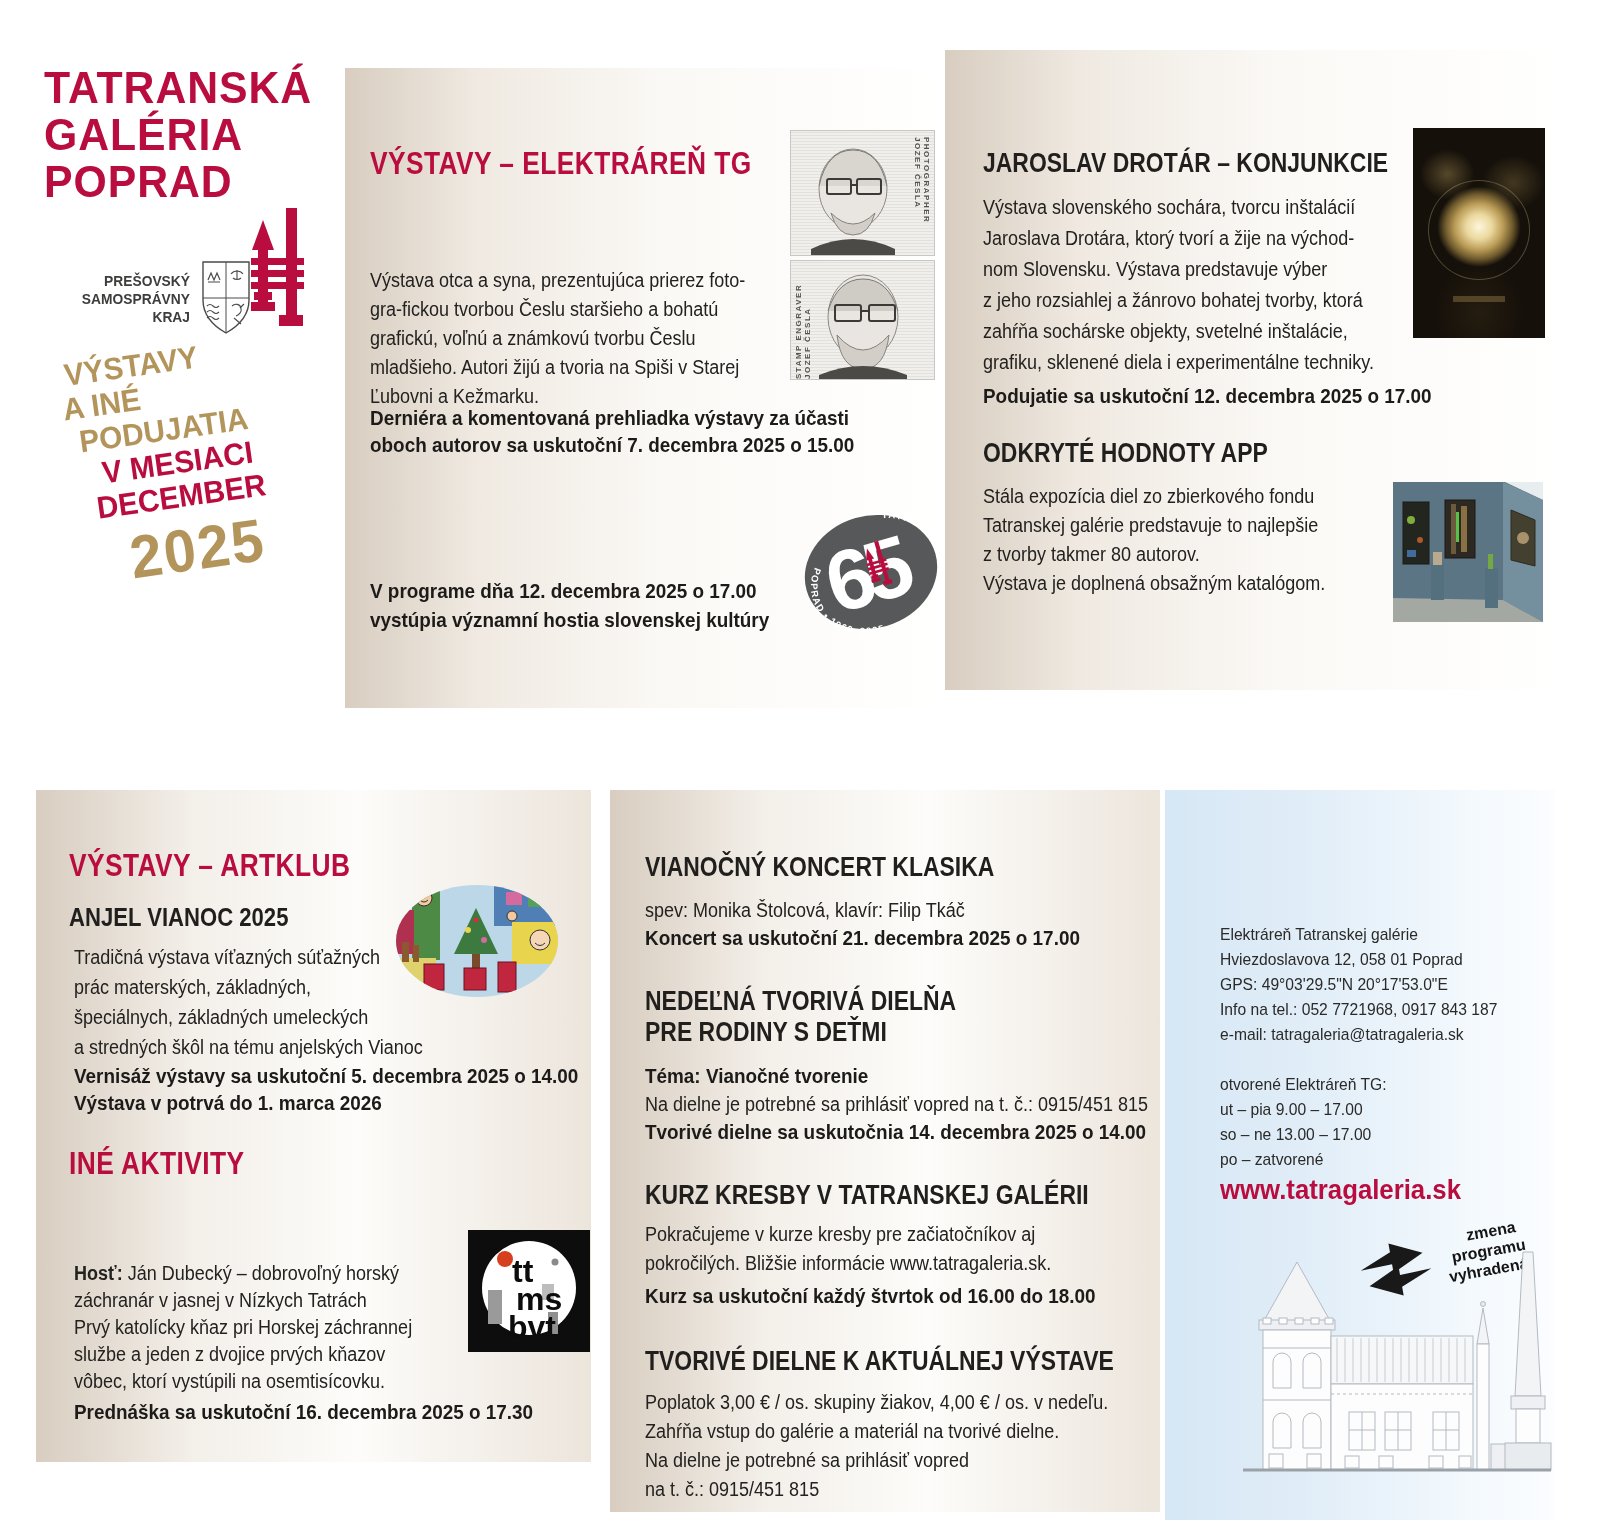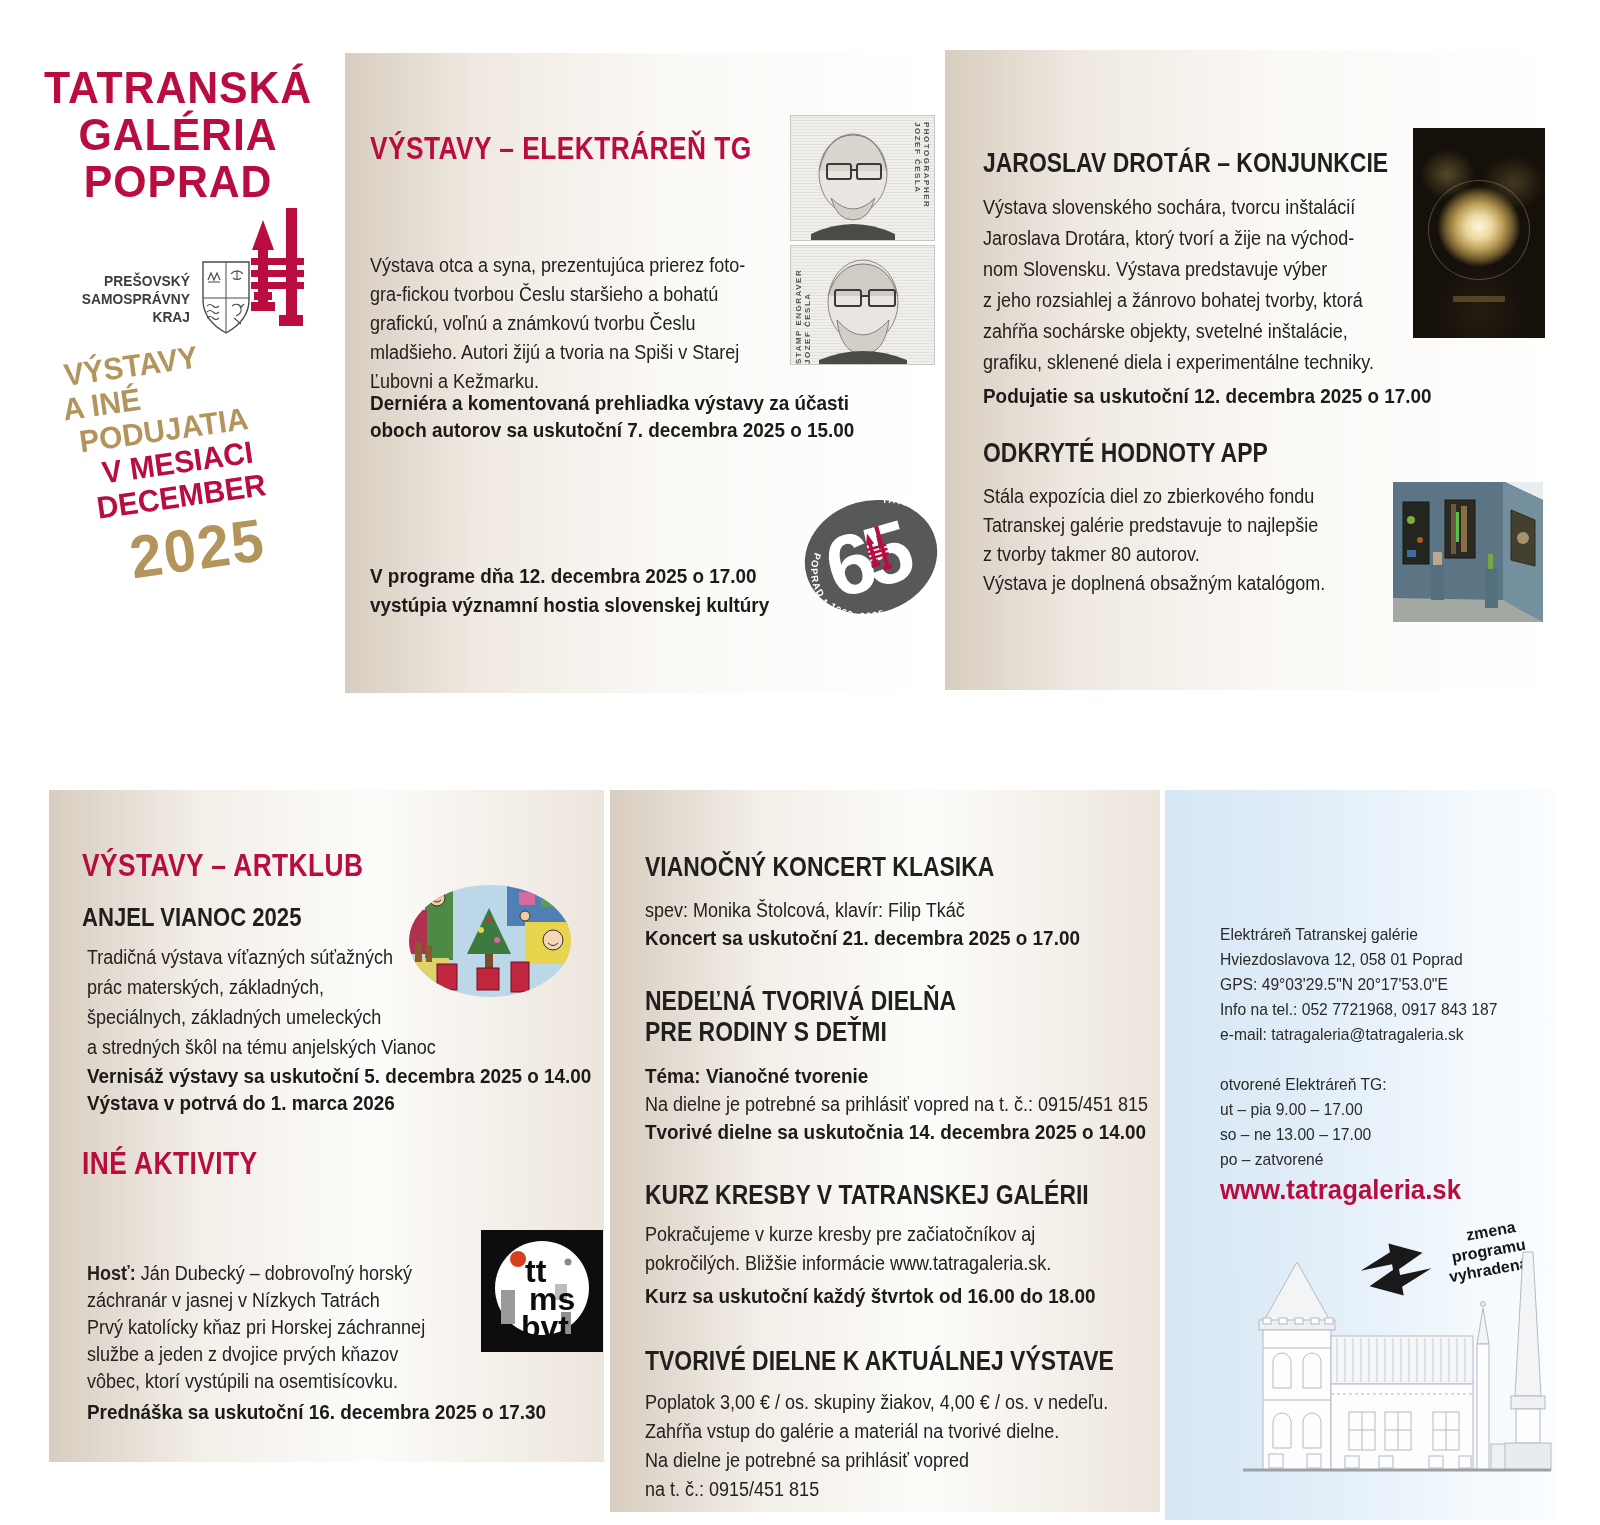--- a/index.html
+++ b/index.html
@@ -21,21 +21,21 @@
   .stamp{background:repeating-linear-gradient(0deg,#f1efec 0 2px,#e3e1dd 2px 3px);border:1px solid #c9c7c3;box-sizing:border-box;}
   .vcap{position:absolute;writing-mode:vertical-rl;font-size:8px;letter-spacing:1.5px;color:#55534f;font-weight:bold;}
   .contact17{font-size:17px;line-height:25px;color:#2a2a28;transform:scaleX(.92);transform-origin:0 0;}
   .note-ln{font-size:16px;line-height:19px;font-weight:bold;color:#141414;}
 </style>
 </head>
 <body>
 
 <div id="page">
 
-  <div class="abs" style="left:44px;top:64px;text-align:center;">
+  <div class="abs" style="left:44px;top:64px;">
     <div class="brandline ln">TATRANSKÁ</div>
     <div class="brandline ln">GALÉRIA</div>
     <div class="brandline ln">POPRAD</div>
   </div>
 
   <div class="abs" style="left:38px;top:272px;width:152px;text-align:right;font-size:15px;line-height:18px;font-weight:bold;color:#3d3d3c;transform:scaleX(.92);transform-origin:100% 0;">
     <div class="ln">PREŠOVSKÝ</div>
     <div class="ln">SAMOSPRÁVNY</div>
     <div class="ln">KRAJ</div>
   </div>
@@ -66,21 +66,21 @@
 
   <div class="abs" style="left:56px;top:360px;transform:rotate(-8deg);transform-origin:0 0;">
     <div class="prgline gold ln" style="margin-left:6px;">VÝSTAVY</div>
     <div class="prgline gold ln" style="margin-left:0;">A INÉ</div>
     <div class="prgline gold ln" style="margin-left:12px;">PODUJATIA</div>
     <div class="prgline crimson ln" style="margin-left:30px;">V MESIACI</div>
     <div class="prgline crimson ln" style="margin-left:20px;">DECEMBER</div>
     <div class="gold ln" style="margin-left:46px;margin-top:2px;font-size:60px;font-weight:bold;letter-spacing:2px;transform:scaleX(.96);transform-origin:0 0;">2025</div>
   </div>
 
-  <div class="abs panel-beige" style="left:345px;top:53px;width:590px;height:640px;">
+  <div class="abs panel-beige" style="left:345px;top:68px;width:590px;height:640px;">
     <div class="abs h-red ln" style="left:25px;top:78px;">VÝSTAVY – ELEKTRÁREŇ TG</div>
 
 
     <div class="abs body20" style="left:25px;top:198px;">
       <div class="ln">Výstava otca a syna, prezentujúca prierez foto-</div>
       <div class="ln">gra-fickou tvorbou Česlu staršieho a bohatú</div>
       <div class="ln">grafickú, voľnú a známkovú tvorbu Česlu</div>
       <div class="ln">mladšieho. Autori žijú a tvoria na Spiši v Starej</div>
       <div class="ln">Ľubovni a Kežmarku.</div>
     </div>
@@ -193,21 +193,21 @@
         <rect x="63" y="30" width="3" height="30" fill="#57c24a"></rect>
       <polygon points="118,28 142,38 142,84 118,78" fill="#43402f" stroke="#2c2a20"></polygon>
       <circle cx="130" cy="56" r="6" fill="#a8926b"></circle>
       <rect x="38" y="82" width="13" height="36" fill="#54707f"></rect>
         <rect x="40" y="70" width="9" height="13" fill="#b9a98f"></rect>
       <rect x="92" y="86" width="13" height="40" fill="#54707f"></rect>
         <rect x="95" y="72" width="5" height="15" fill="#74a845"></rect>
     </svg>
   </div>
 
-  <div class="abs panel-beige-r" style="left:49px;top:790px;width:555px;height:672px;text-decoration:underline;">
+  <div class="abs panel-beige-r" style="left:36px;top:790px;width:555px;height:672px;text-decoration:underline;">
     <div class="abs h-red ln" style="left:33px;top:58px;">VÝSTAVY – ARTKLUB</div>
     <div class="abs h2 ln" style="left:33px;top:112px;font-size:26px;">ANJEL VIANOC 2025</div>
     <div class="abs body20" style="left:38px;top:152px;line-height:30px;">
       <div class="ln">Tradičná výstava víťazných súťažných</div>
       <div class="ln">prác materských, základných,</div>
       <div class="ln">špeciálnych, základných umeleckých</div>
       <div class="ln">a stredných škôl na tému anjelských Vianoc</div>
     </div>
     <div class="abs bold21" style="left:38px;top:272px;">
       <div class="ln">Vernisáž výstavy sa uskutoční 5. decembra 2025 o 14.00</div>

